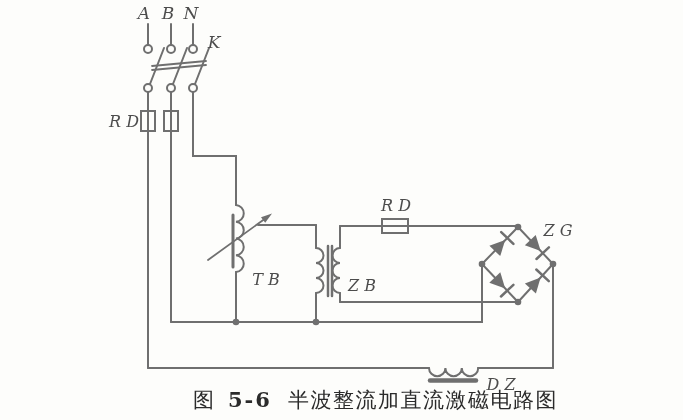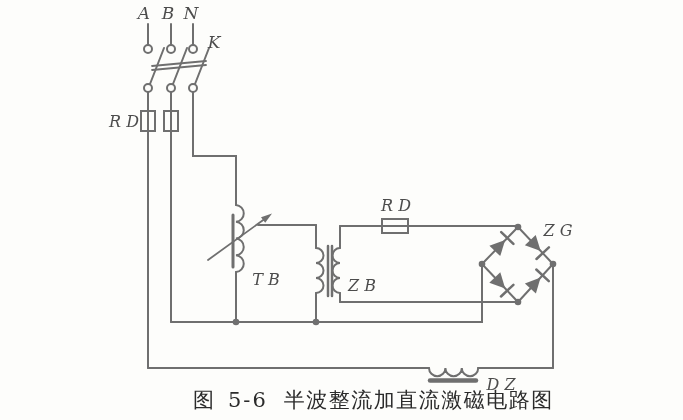--- a/index.html
+++ b/index.html
@@ -12,21 +12,21 @@
   .lbl{
     font-family:"DejaVu Serif", serif;
     font-style:italic;
     fill:#4c4c4c;
   }
   .caption{
     position:absolute;left:193px;top:386px;
     color:#2b2b2b;font-size:21px;white-space:nowrap;
     font-family:"DejaVu Serif", serif;
   }
-  .caption .fig-no{font-weight:400;margin:0 16px 0 14px;letter-spacing:2px;}
+  .caption .fig-no{font-weight:700;margin:0 16px 0 14px;letter-spacing:2px;}
   .caption .fig-title{letter-spacing:1.5px;text-align:center;}
 </style>
 </head>
 <body>
 
 <div class="stage">
   <svg width="683" height="420" viewBox="0 0 683 420">
     <g stroke="#6f6f6f" stroke-width="2" fill="none" stroke-linecap="round">
 
       <g>

